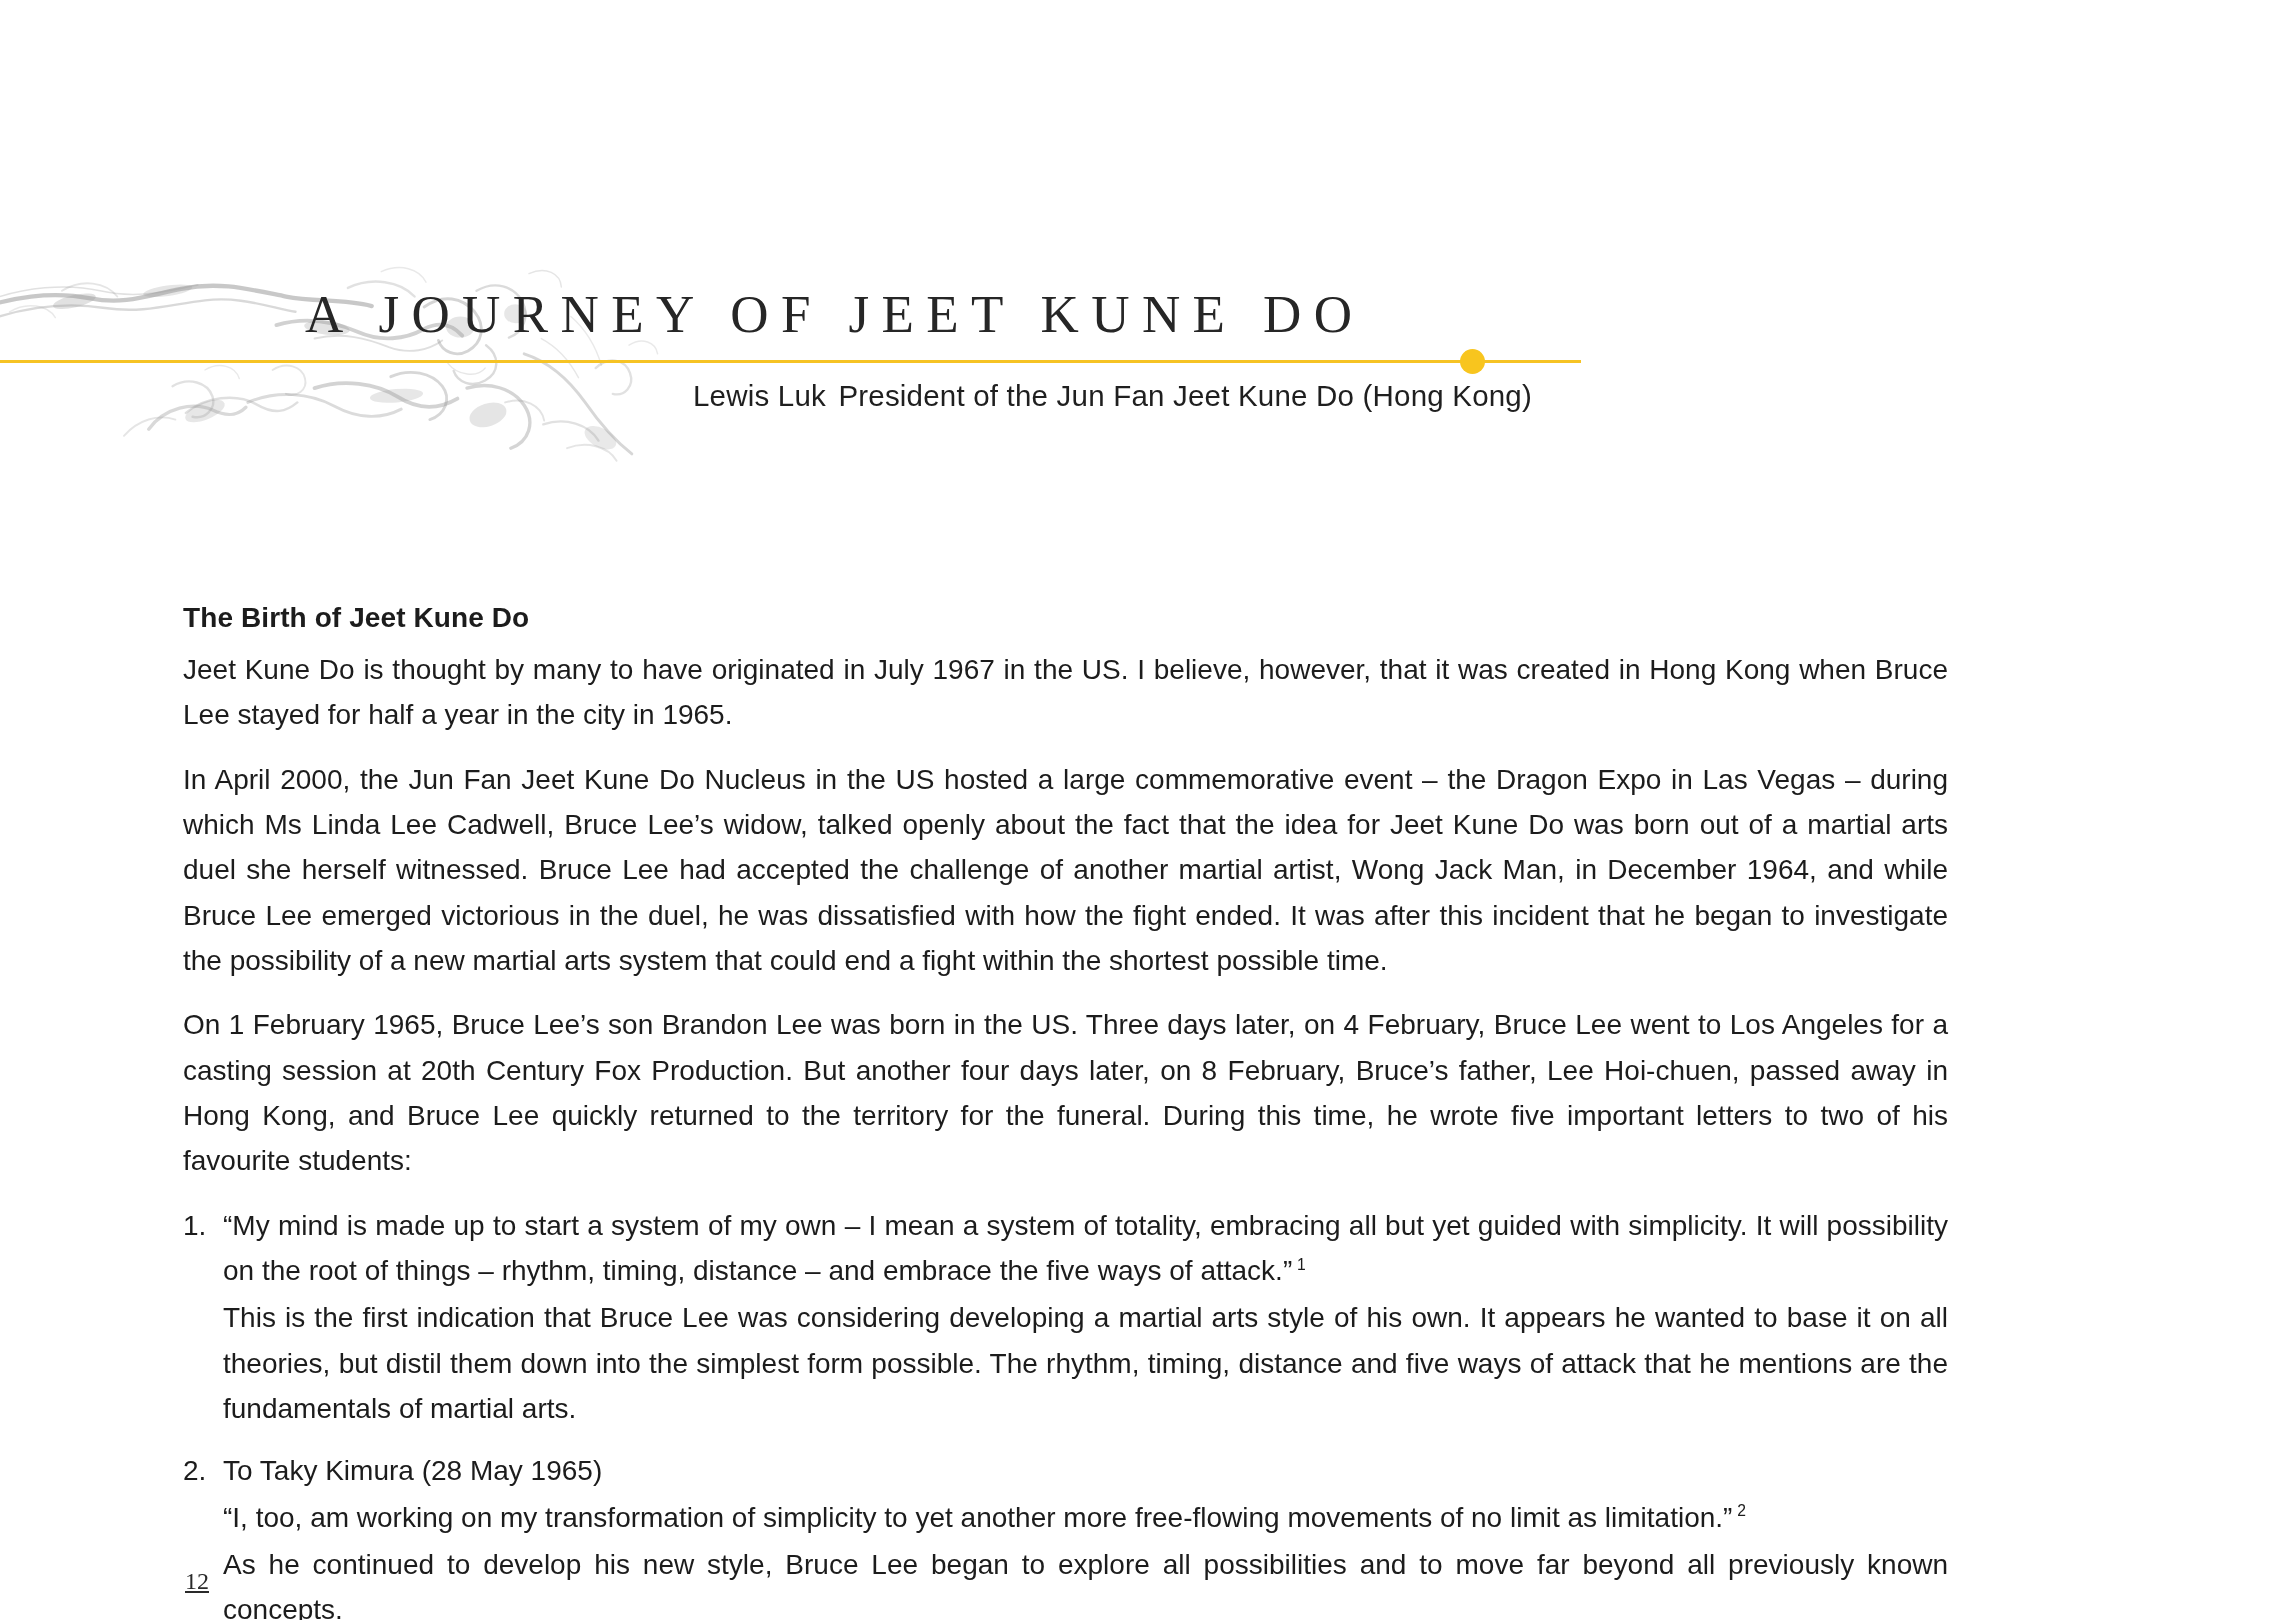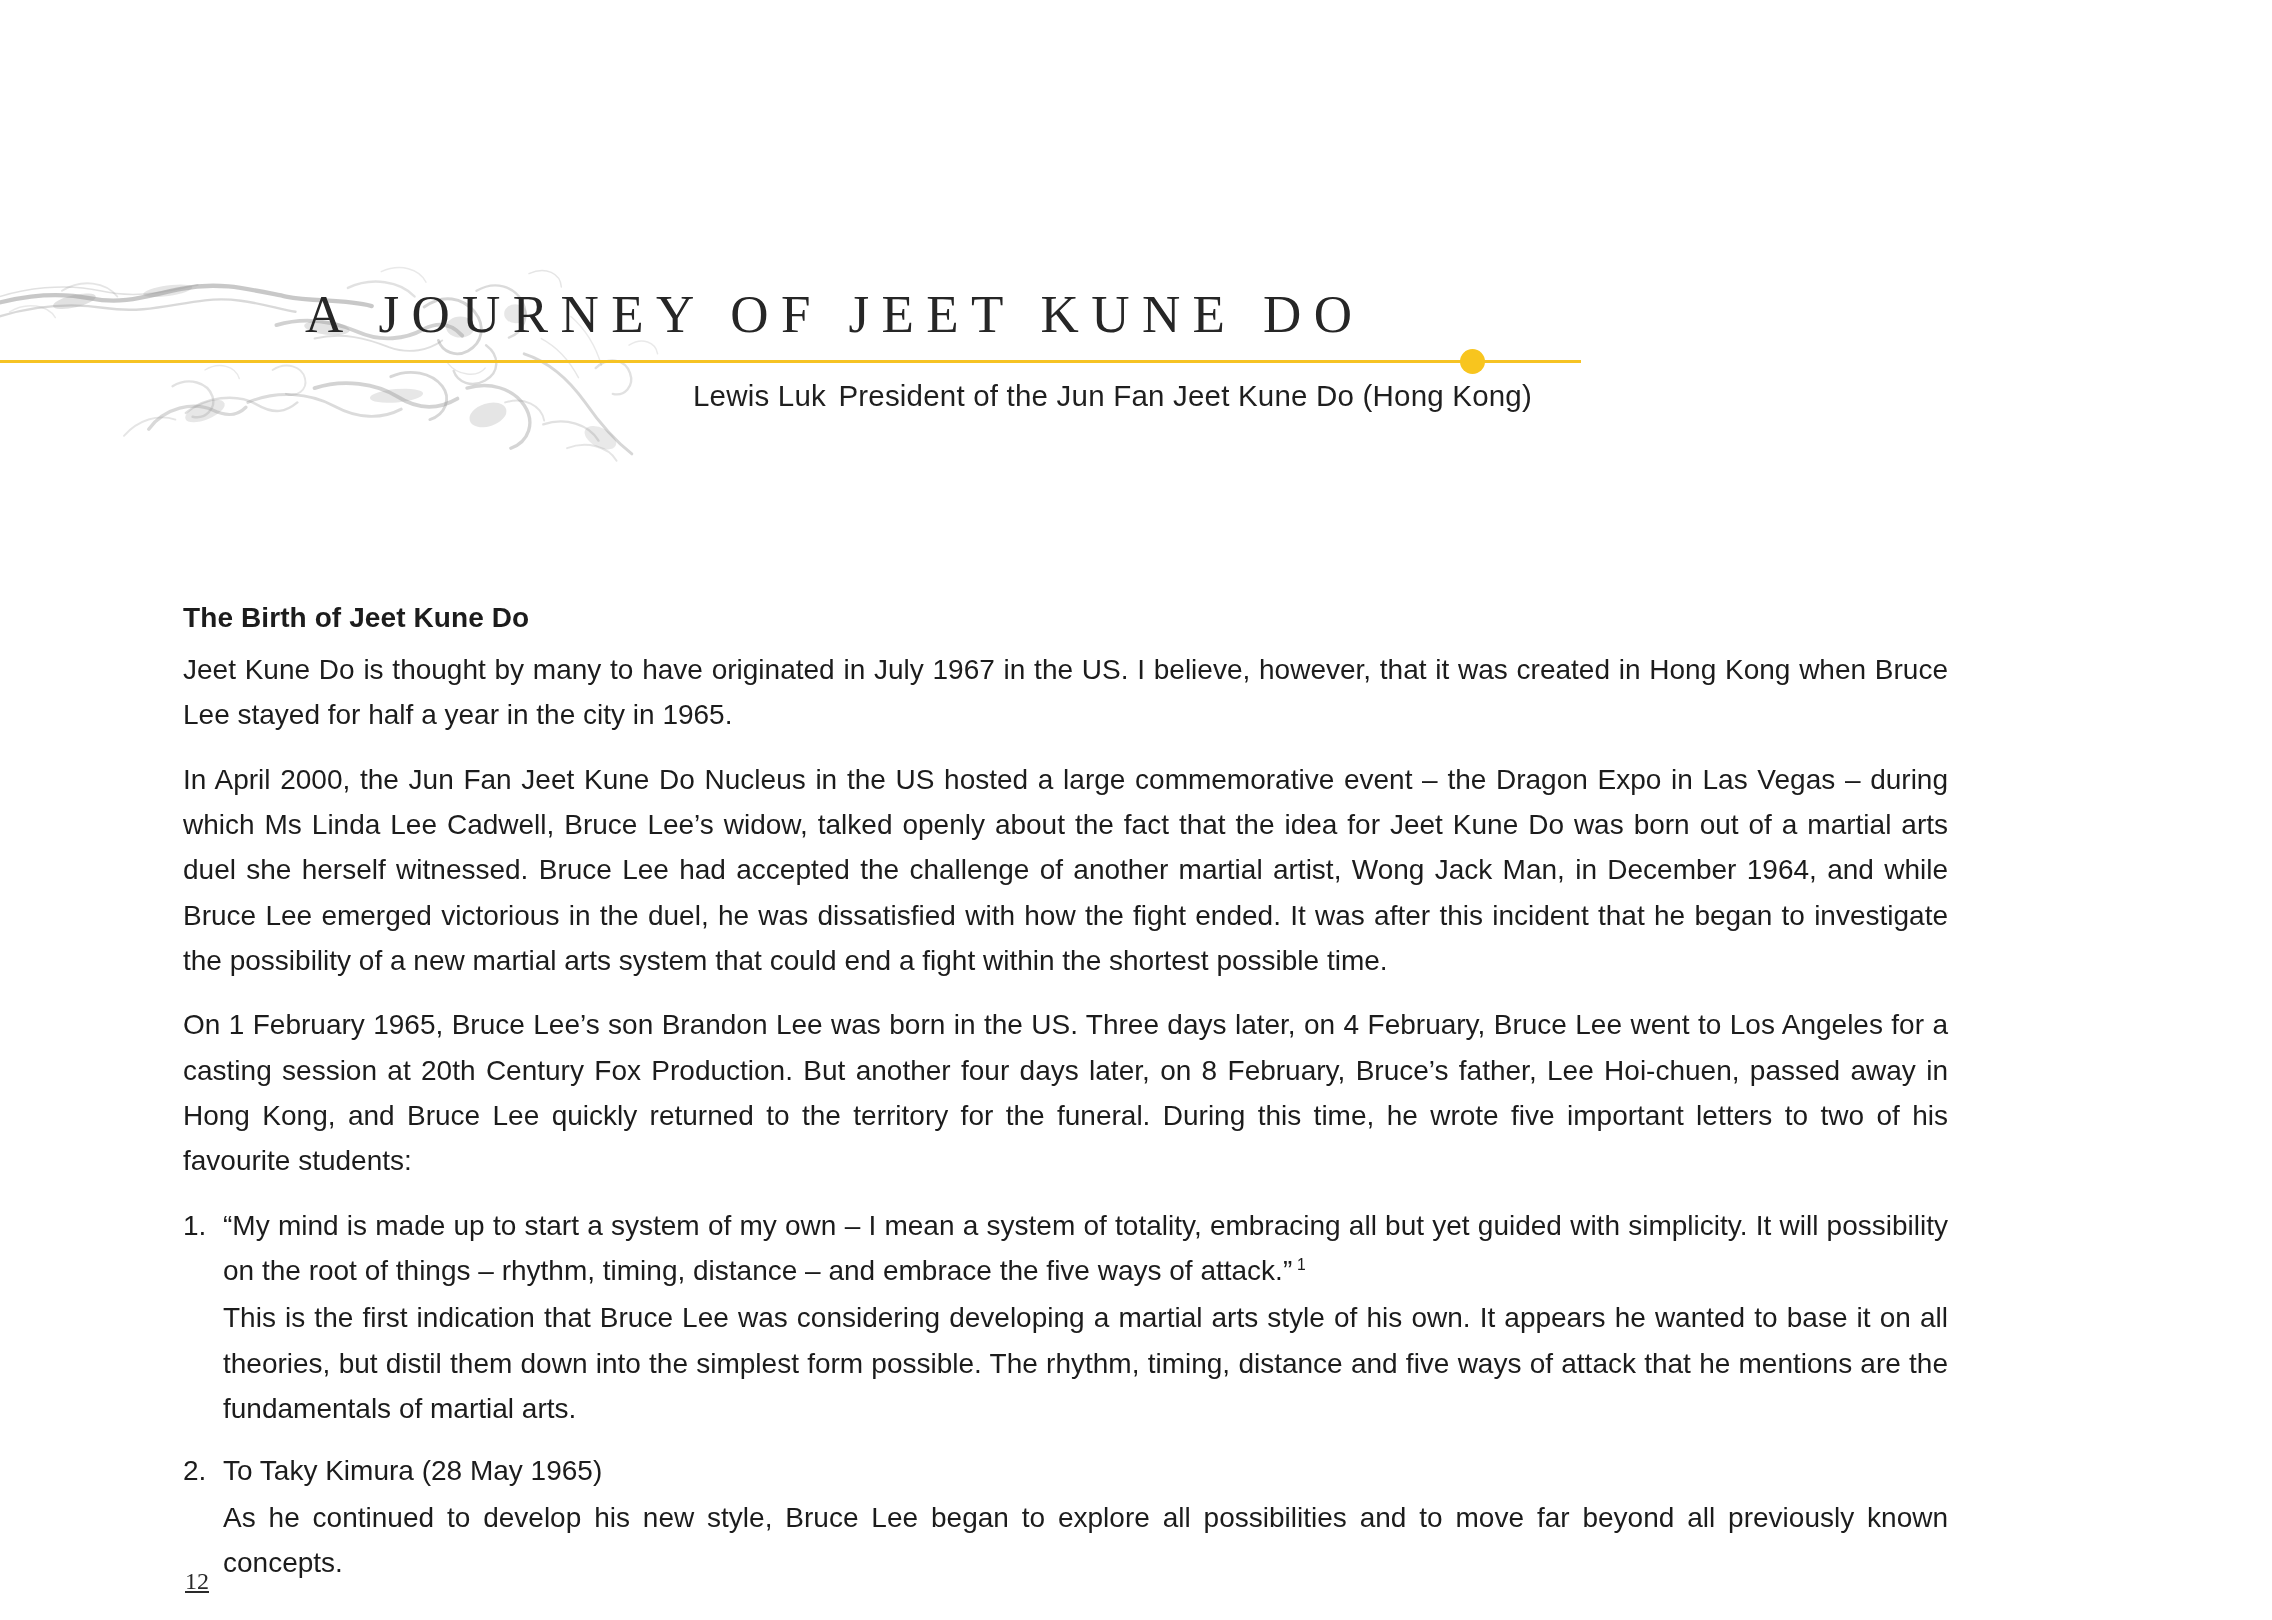--- a/index.html
+++ b/index.html
@@ -235,20 +235,21 @@
 
     <ol class="letters">
       <li>
         <span class="li-num">1.</span>
         <p class="li-body"><span>“My mind is made up to start a system of my own – I mean a system of totality, embracing all but yet guided with simplicity. It will possibility on the root of things – rhythm, timing, distance – and embrace the five ways of attack.”</span><sup class="fn">1</sup></p>
         <p class="li-body">This is the first indication that Bruce Lee was considering developing a martial arts style of his own. It appears he wanted to base it on all theories, but distil them down into the simplest form possible. The rhythm, timing, distance and five ways of attack that he mentions are the fundamentals of martial arts.</p>
       </li>
       <li>
         <span class="li-num">2.</span>
         <p class="li-title">To Taky Kimura (28 May 1965)</p>
+        <p class="li-body"><span>“I, too, am working on my transformation of simplicity to yet another more free-flowing movements of no limit as limitation.”</span><sup class="fn">2</sup></p>
         <p class="li-body">As he continued to develop his new style, Bruce Lee began to explore all possibilities and to move far beyond all previously known concepts.</p>
       </li>
     </ol>
   </div>
 
   <div class="page-number">12</div>
 
 </div>
 
 

